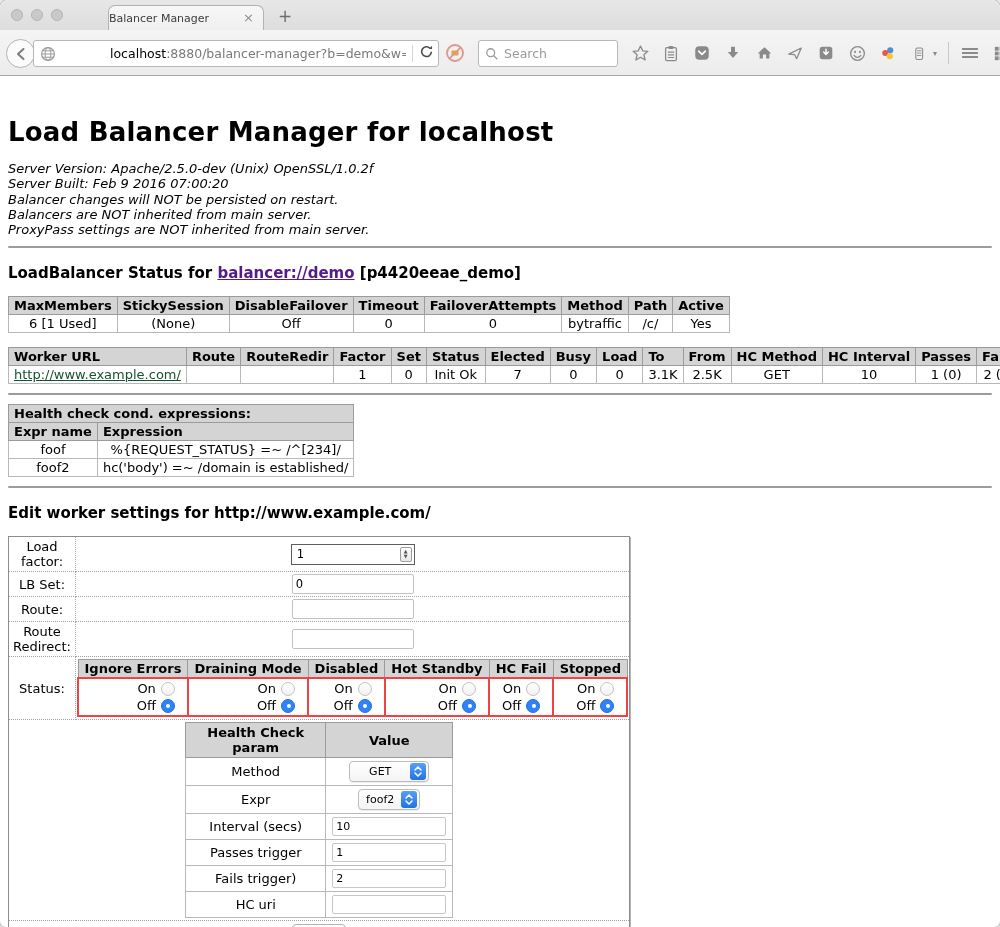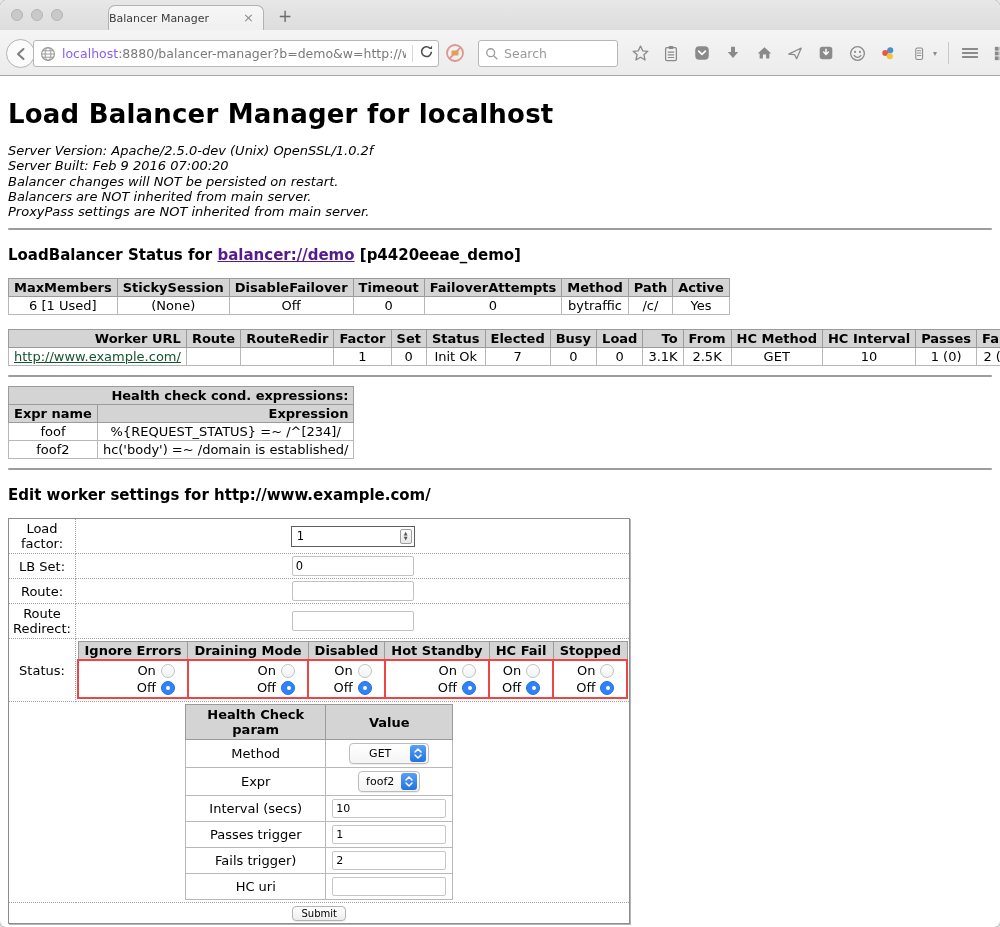--- a/index.html
+++ b/index.html
@@ -14,41 +14,41 @@
   .tab { position:absolute; left:108px; top:5px; width:156px; height:26px; background:linear-gradient(#f7f7f7,#efefef);
          border:1px solid #b2b2b2; border-bottom:none; border-radius:7px 7px 0 0; display:flex; align-items:center; justify-content:flex-start; }
   .tab-title { font-size:11px; color:#3c3c3c; }
   .tab-close { position:absolute; right:9px; top:4px; font-size:13px; color:#8d8d8d; line-height:16px; cursor:default; }
   .newtab { position:absolute; left:278px; top:6px; font-size:17px; color:#6d6d6d; }
 
   .navbar { position:relative; height:46px; background:linear-gradient(#f4f4f4,#ececec); border-bottom:1px solid #a6a6a6; }
   .circle-btn { position:absolute; left:6px; top:9px; width:29px; height:29px; border-radius:50%; background:#fbfbfb; border:1px solid #b3b3b3; display:flex; align-items:center; justify-content:center; }
   .urlbar { position:absolute; left:33px; top:10px; width:406px; height:27px; background:#fff; border:1px solid #b7b7b7; border-radius:3px; display:flex; align-items:center; padding:0 4px 0 6px; }
   .url-text { flex:1; font-size:12.5px; white-space:nowrap; overflow:hidden; margin-left:6px; }
-  .url-host { color:#8b5cf6; }
+  .url-host { color:#000000;margin-left:48px; }
   .url-rest { color:#7a7a7a; }
   .url-sep { width:1px; height:17px; background:#d6d6d6; margin:0 6px; }
   .blocked-icon { position:absolute; left:445px; top:13px; width:20px; height:20px; }
   .searchbar { position:absolute; left:478px; top:10px; width:140px; height:27px; background:#fff; border:1px solid #b7b7b7; border-radius:3px; display:flex; align-items:center; padding:0 6px; }
   .search-ph { font-size:12.5px; color:#9a9a9a; margin-left:5px; }
   .toolicons { position:absolute; left:630px; top:0; height:46px; display:flex; align-items:center; gap:11px; }
   .ticon { width:20px; height:20px; display:flex; align-items:center; justify-content:center; }
   .vdiv { width:1px; height:22px; background:#c9c9c9; }
   .caret { font-size:8px; color:#8a8a8a; margin-left:-7px; }
 
   
   .content { padding:0 8px; color:#000; }
-  h1.pagetitle { font-size:26px; margin:23px 0 14px; letter-spacing:.2px; }
+  h1.pagetitle { font-size:26px; margin:41px 0 14px; letter-spacing:.2px; }
   .srvinfo { font-size:13px; line-height:15.3px;font-style:italic; }
   hr.rule { border:none; height:2px; background:#9c9c9c; margin:9px 0; border-radius:1px; }
   h3.sec { font-size:15px; margin:16px 0 14px; font-weight:bold; }
   h3.sec a { color:#551a8b; }
 
   table.tbl { border-collapse:collapse; font-size:13px; border:1px solid #767676; }
-  table.tbl th { background:#d4d4d4; border:1px solid #9b9b9b; font-weight:bold; padding:1px 5px; text-align:right; white-space:nowrap; }
+  table.tbl th { background:#d4d4d4; border:1px solid #9b9b9b; font-weight:bold; padding:1px 5px; text-align:left; white-space:nowrap; }
   table.tbl td { border:1px solid #b8b8b8; padding:1px 5px; text-align:center; white-space:nowrap; }
   td.lefty { text-align:left; }
   a.plink { color:#14532d; }
 
   .gap14 { height:14px; }
 
   table.form { border-collapse:collapse; border:1px solid #8d8d8d; box-shadow:1px 1px 0 #b5b5b5; width:565px; font-size:13px; margin-top:12px; }
   table.form > tbody > tr > td { border:1px dotted #a3a3a3; padding:2px 4px; }
   td.flabel { width:100px; text-align:center; }
   td.fvalue { text-align:center; }

